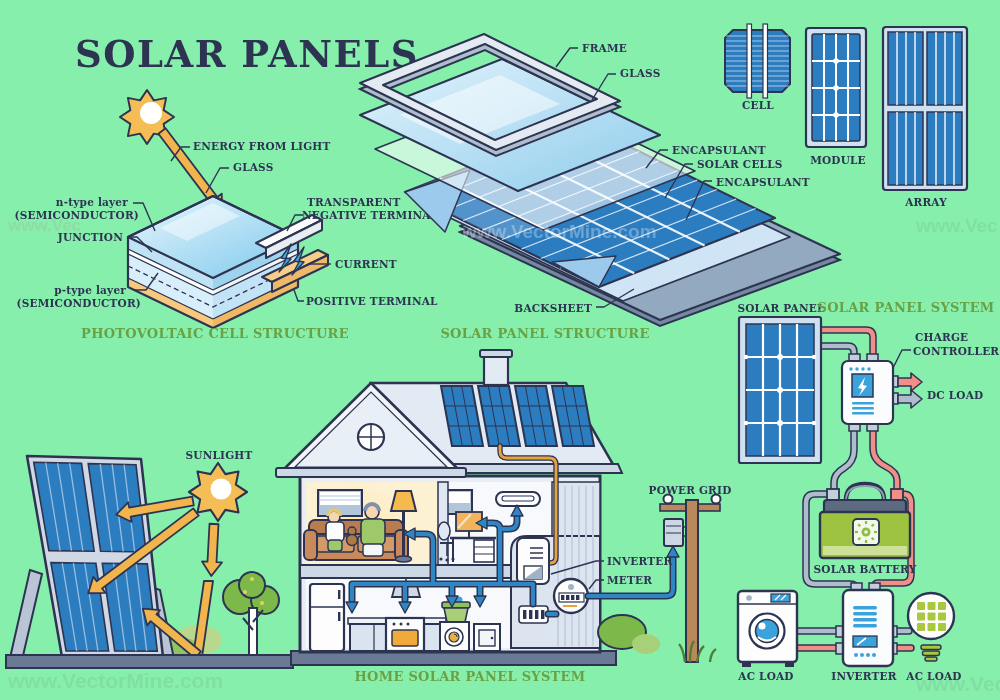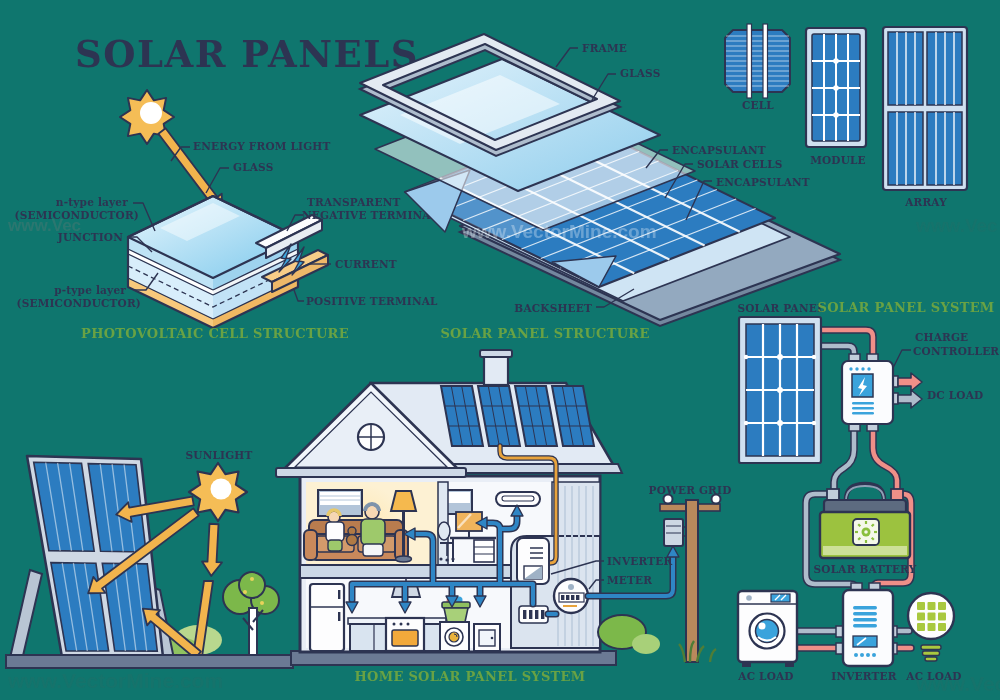--- a/index.html
+++ b/index.html
@@ -1,16 +1,16 @@
 <!DOCTYPE html>
 <html><head>
 <meta charset="utf-8">
 <style>
   html,body{margin:0;padding:0;background:#ffffff}
-  .stage{position:relative;width:1000px;height:700px;background:#0f766e;overflow:hidden}
+  .stage{position:relative;width:1000px;height:700px;background:#86efac;overflow:hidden}
   svg{display:block}
   text{font-family:"DejaVu Serif",serif;font-weight:bold;fill:#2d3452}
   .title{font-size:37px;letter-spacing:1.5px}
   .lbl{font-size:10.5px;letter-spacing:.2px}
   .cap{font-size:13px;fill:#69a244;letter-spacing:.3px}
   .wm{font-family:"Liberation Sans",sans-serif;font-weight:bold;font-size:21px;fill:rgba(90,90,90,.10)}
   .wmp{font-family:"Liberation Sans",sans-serif;font-weight:bold;font-size:17px;fill:rgba(190,125,125,.16)}
   .wmb{font-family:"Liberation Sans",sans-serif;font-weight:bold;font-size:19px;fill:rgba(255,255,255,.30)}
   .pl{fill:none;stroke:#2d3452;stroke-width:1.4;stroke-linejoin:round}
   .on{fill:none;stroke:#2d3452;stroke-width:7.5;stroke-linecap:round;stroke-linejoin:round}

